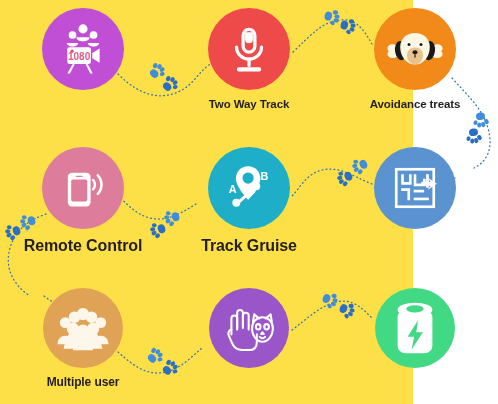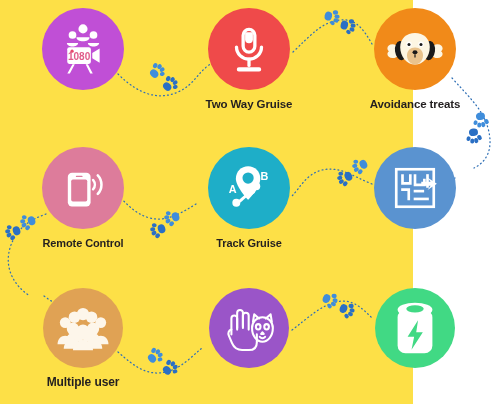--- a/index.html
+++ b/index.html
@@ -59,21 +59,21 @@
     font-weight: bold;
     color: #231f20;
     text-align: center;
     line-height: 1.12;
     letter-spacing: -0.1px;
   }
   
   .r1 .badge { width: 82px; height: 82px; margin-top: 8px; }
   .r1 .feature-label { font-size: 11.5px; margin-top: 8px; }
   .r2 .badge { width: 82px; height: 82px; margin-top: 12px; }
-  .r2 .feature-label { font-size: 11px; margin-top: 8px; }
+  .r2 .feature-label { font-size: 16px; margin-top: 8px; }
   .r3 .badge { width: 80px; height: 80px; margin-top: 8px; }
   .r3 .feature-label { font-size: 12px; margin-top: 8px; }
 
   .badge svg { display: block; }
   .paw { pointer-events: none; }
 </style>
 </head>
 <body>
 
 <div id="stage">
@@ -161,21 +161,21 @@
           <g fill="none" stroke="#ffffff" stroke-width="4.2" stroke-linecap="round" stroke-linejoin="round">
             <rect x="24.5" y="7" width="15" height="29" rx="7.5"></rect>
             <path d="M16 29.5c0 8.8 7.2 15.5 16 15.5s16-6.7 16-15.5"></path>
             <path d="M32 45v8"></path>
           </g>
           <path d="M19 55.5h26a2.6 2.6 0 0 1 0 5.2H19a2.6 2.6 0 0 1 0-5.2z" fill="#ffffff"></path>
           <path d="M27 10.5h10v9a5 5 0 0 1-10 0z" fill="#ffffff"></path>
         </svg>
       </div>
       <div class="feature-label">
-        <span>Two Way Gruise</span>
+        <span>Two Way Track</span>
       </div>
     </div>
 
     <div class="feature r1">
       <div class="badge" style="background:#f18a19">
         <svg width="64" height="48" viewBox="0 0 80 60">
 
           <g fill="#fdf6e3">
             <path d="M12 24c-4 0-6.5 2.2-6.5 5 0 1.6.8 2.9 2 3.7-1.2.8-2 2.1-2 3.7 0 2.8 2.5 5 6.5 5 3.4 0 6-1.8 6.7-4.3h42.6C62 39.6 64.6 41.4 68 41.4c4 0 6.5-2.2 6.5-5 0-1.6-.8-2.9-2-3.7 1.2-.8 2-2.1 2-3.7 0-2.8-2.5-5-6.5-5-3.4 0-6 1.8-6.7 4.3H18.7C18 25.8 15.4 24 12 24z"></path>
           </g>

